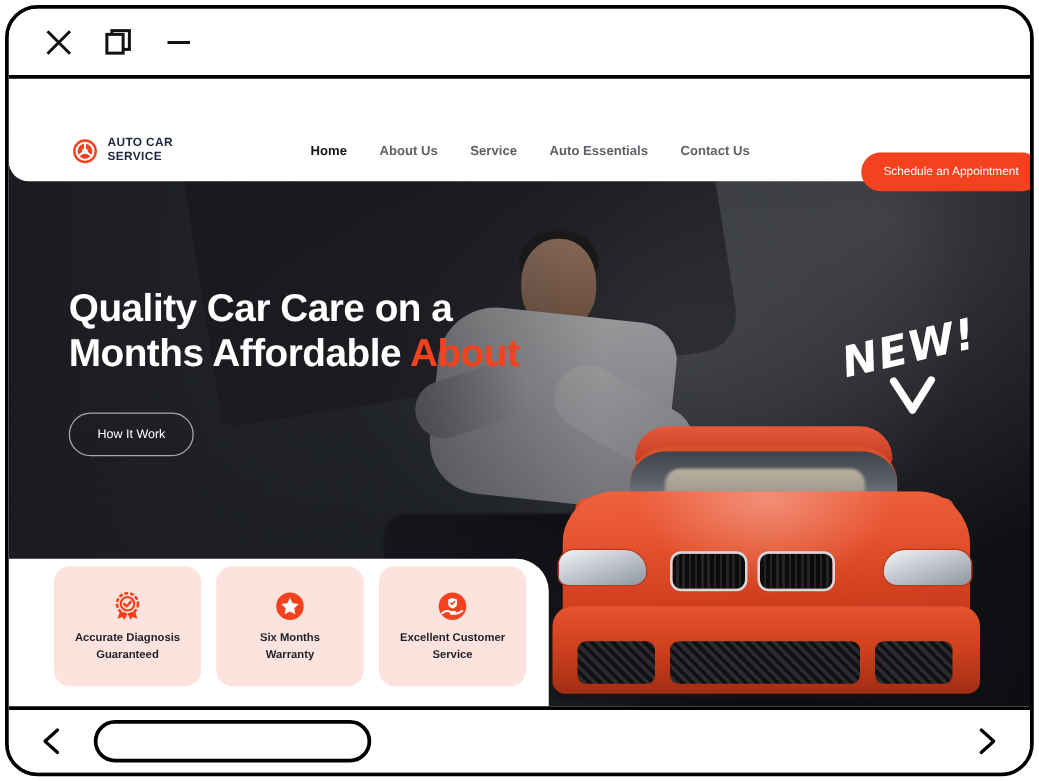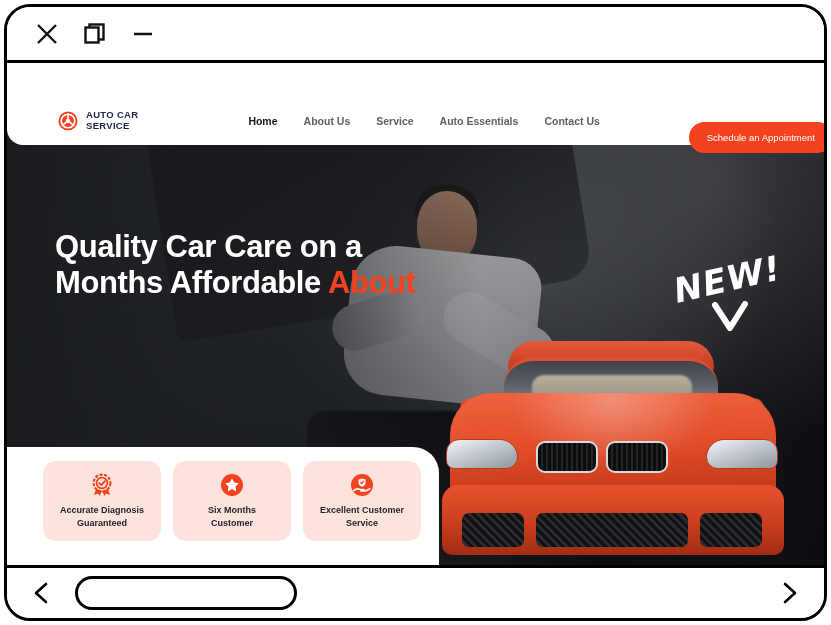--- a/index.html
+++ b/index.html
@@ -332,21 +332,21 @@
     width: 432px; height: 118px;
     background: #ffffff;
     border-top-right-radius: 26px;
     z-index: 18;
     display: flex;
     align-items: center;
     gap: 12px;
     padding: 0 18px 10px 36px;
   }
   .fcard {
-    width: 120px; height: 80px;
+    width: 120px; height: 96px;
     background: #fde3dd;
     border-radius: 13px;
     display: flex;
     flex-direction: column;
     align-items: center;
     justify-content: center;
     gap: 7px;
     cursor: pointer;
   }
   .fcard-icon { width: 24px; height: 24px; display: block; }
@@ -426,20 +426,21 @@
         <div class="engine-bay"></div>
       </div>
       <div class="hero-shade"></div>
 
       <div class="hero-copy">
         <h1 class="headline">
           <span>Quality Car Care on a</span><br>
           <span>Months Affordable </span><span class="accent">About</span><br>
         </h1>
         <div class="hero-buttons">
+          <button class="btn-how">How It Work</button>
         </div>
       </div>
 
       <div class="new-sticker">
         <div class="new-word">NEW!</div>
         <div class="new-chevron">
           <svg width="46" height="32" viewBox="0 0 46 32">
             <path d="M8 4 L23 27 L38 3" stroke="#ffffff" stroke-width="6" fill="none" stroke-linecap="round" stroke-linejoin="round"></path>
           </svg>
         </div>
@@ -484,21 +485,21 @@
 
         <div class="fcard">
           <span class="fcard-icon">
             <svg width="24" height="24" viewBox="0 0 24 24">
               <circle cx="12" cy="12" r="11" fill="#f4421e"></circle>
               <path d="M12 5.2 L14.1 9.6 L18.9 10.2 L15.4 13.6 L16.3 18.4 L12 16.1 L7.7 18.4 L8.6 13.6 L5.1 10.2 L9.9 9.6 Z" fill="#ffffff"></path>
             </svg>
           </span>
           <span class="fcard-label">
             <span>Six Months</span><br>
-            <span>Customer</span>
+            <span>Warranty</span>
           </span>
         </div>
 
         <div class="fcard">
           <span class="fcard-icon">
             <svg width="24" height="24" viewBox="0 0 24 24">
               <circle cx="12" cy="12" r="11" fill="#f4421e"></circle>
               <path d="M12.1 5.4 L15.6 6.6 L15.6 10.1 C15.6 11.8 14.1 13.1 12.1 13.8 C10.1 13.1 8.6 11.8 8.6 10.1 L8.6 6.6 Z" fill="#ffffff"></path>
               <path d="M10.6 9.4 L11.7 10.5 L13.8 8.2" stroke="#f4421e" stroke-width="1.2" fill="none" stroke-linecap="round" stroke-linejoin="round"></path>
               <path d="M3.8 17.6 C6.1 15.4 8.4 15.6 10.4 16.6 L13.6 16.6 C14.5 16.6 14.5 18 13.6 18 L10.8 18 L14.6 18 C16.3 18 18.2 16.6 19.8 15.8" stroke="#ffffff" stroke-width="1.6" fill="none" stroke-linecap="round" stroke-linejoin="round"></path>

